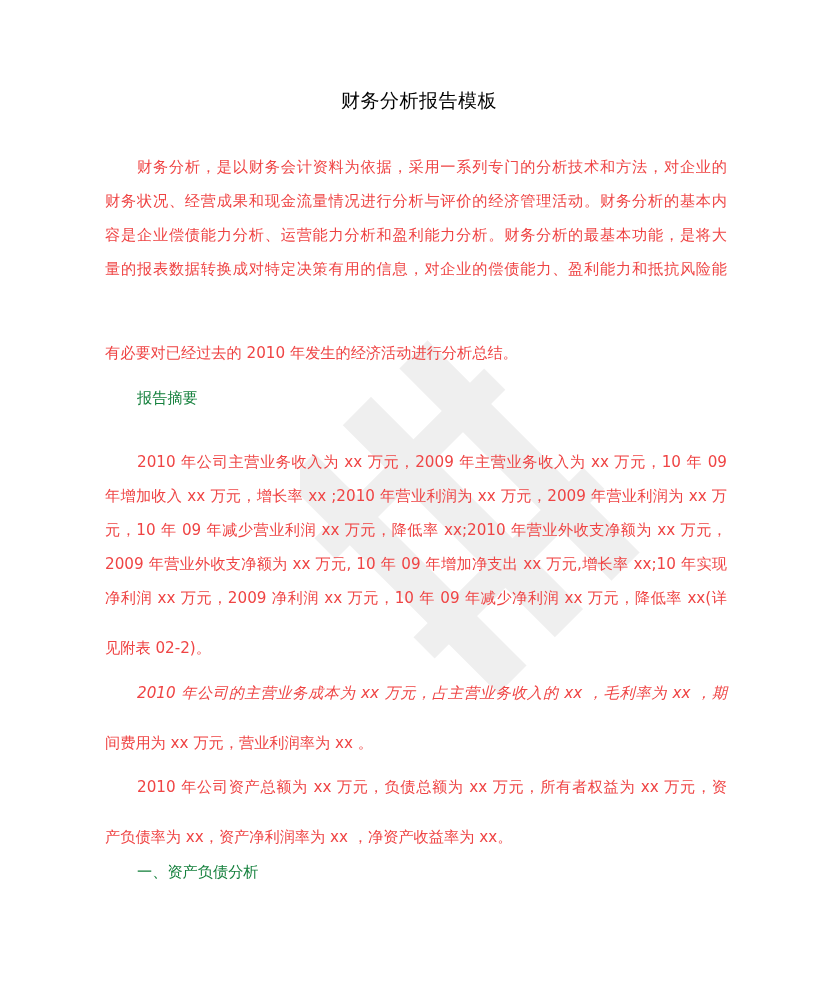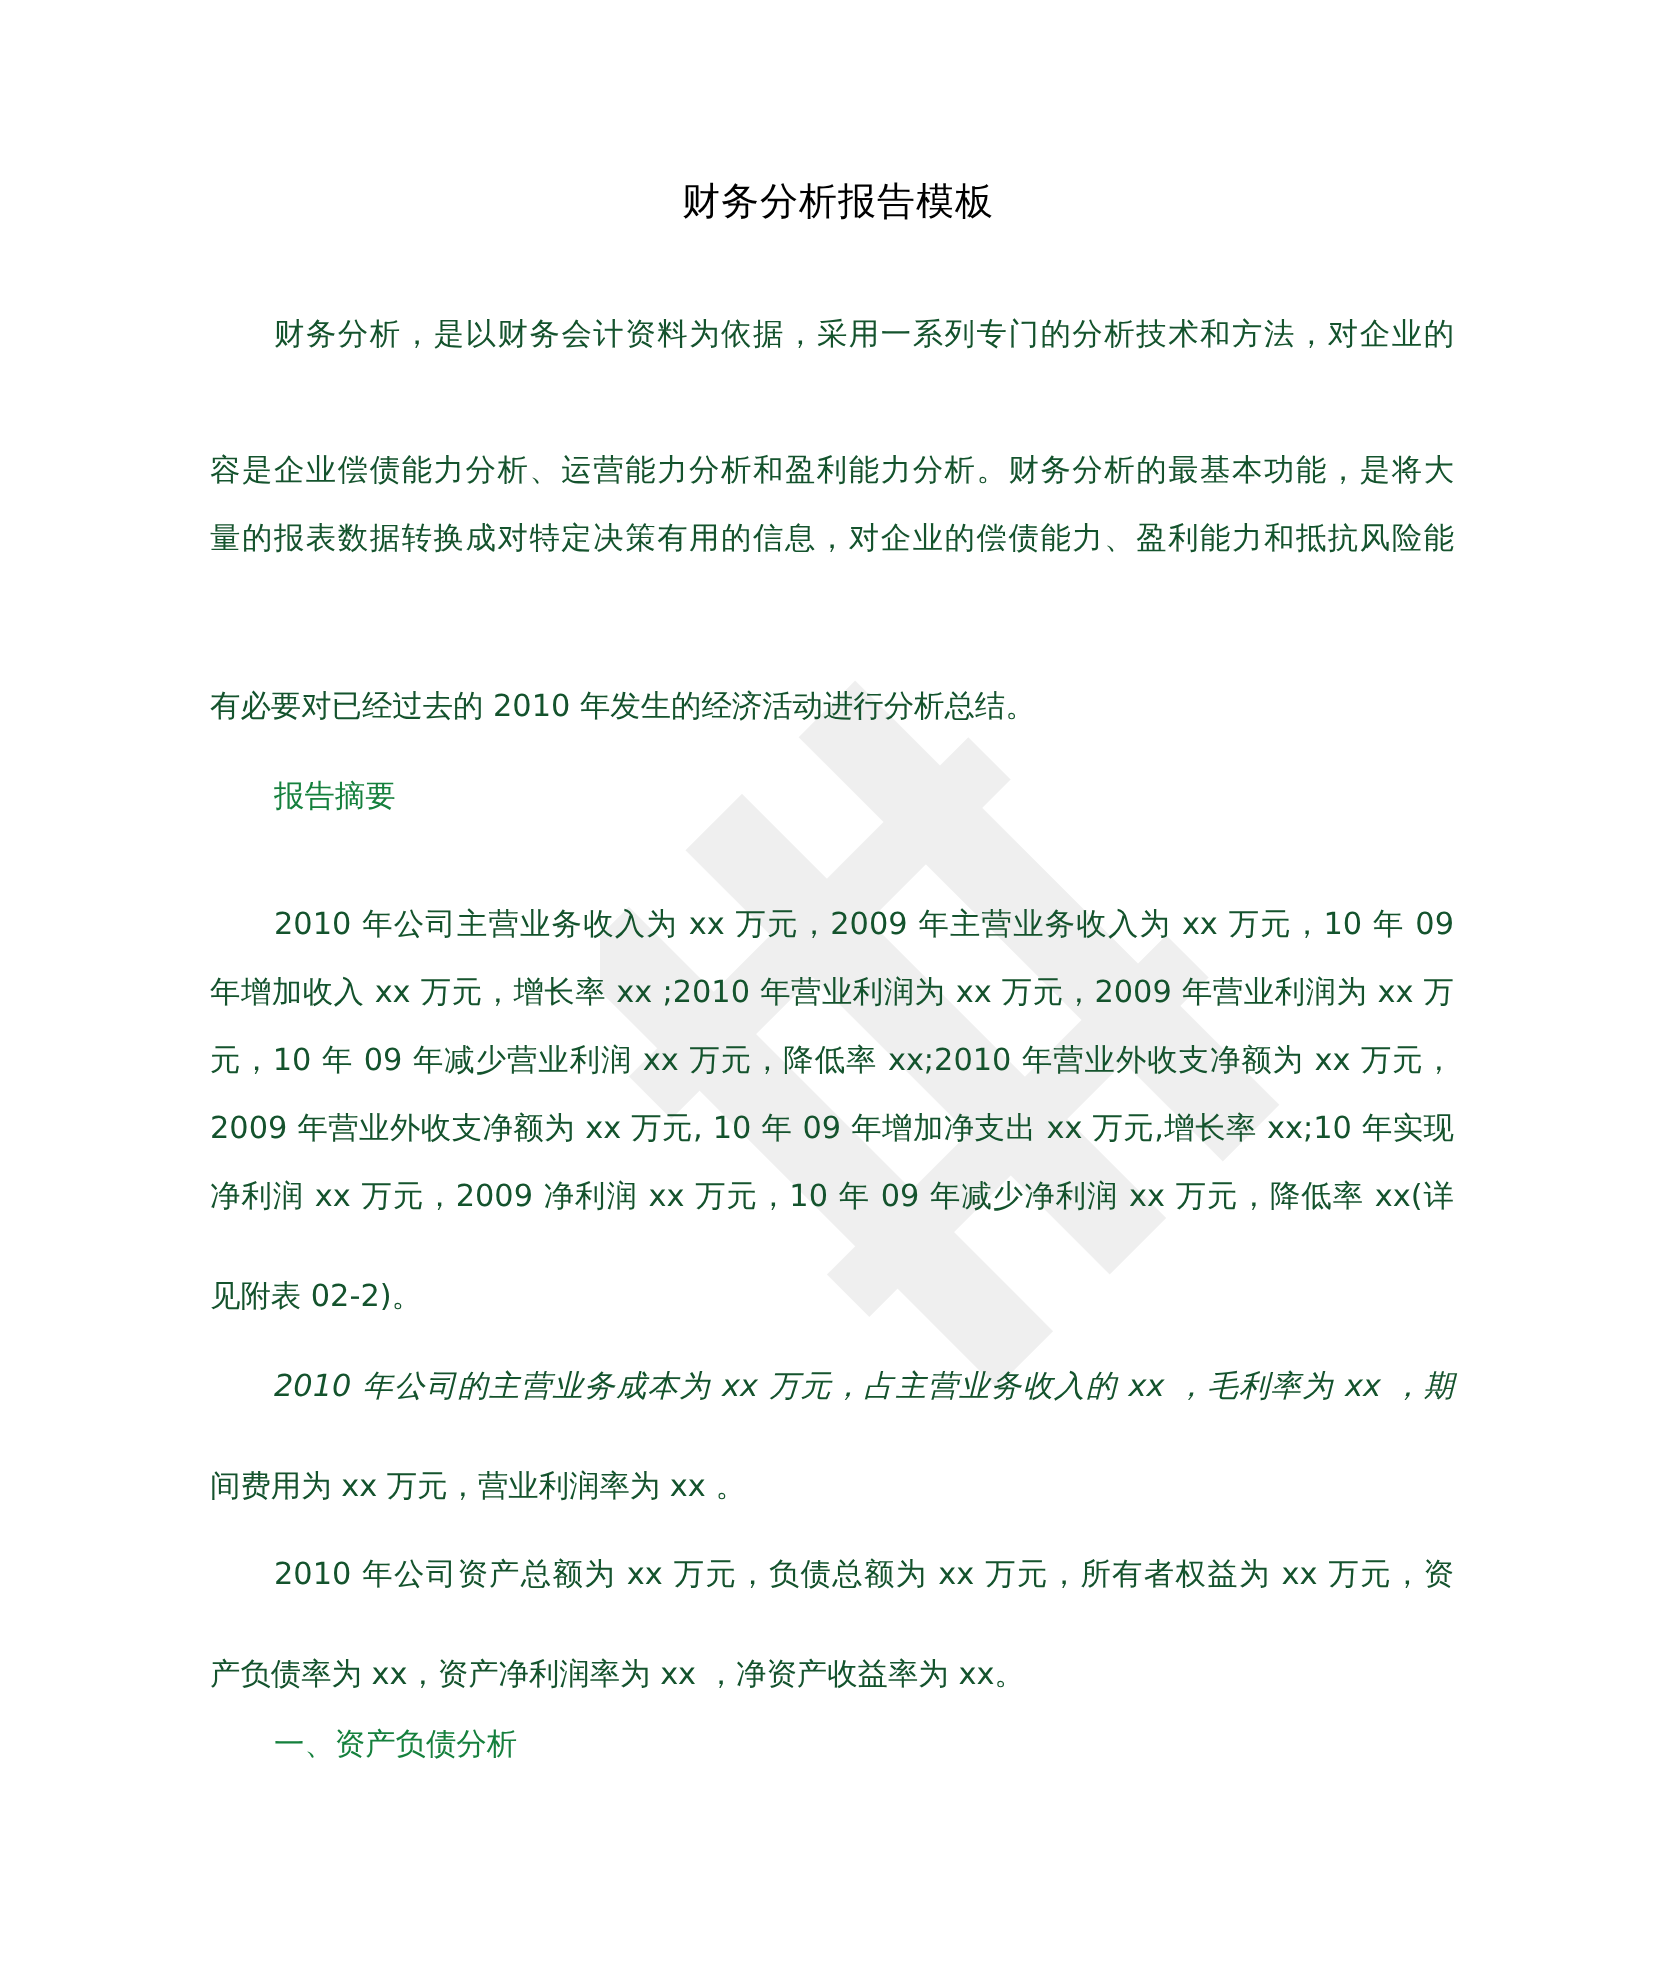--- a/index.html
+++ b/index.html
@@ -33,21 +33,21 @@
       letter-spacing: 0.5px;
       color: #000000;
     }
     .line {
       position: absolute;
       left: 105px;
       width: 622px;
       font-size: 15.2px;
       white-space: nowrap;
       line-height: 20px;
-      color: #14532d;
+      color: #ef4444;
       text-align: justify;
       text-align-last: justify;
     }
     .line.indent { left: 137px; width: 590px; }
     .line.last { text-align-last: left; margin-top: 16px; }
     .heading {
       position: absolute;
       left: 137px;
       font-size: 15.2px;
       line-height: 20px;
@@ -75,20 +75,21 @@
       <rect x="140" y="60" width="40" height="300"></rect>
       <rect x="220" y="60" width="40" height="300"></rect>
       <rect x="40" y="120" width="240" height="30"></rect>
       <rect x="40" y="260" width="240" height="30"></rect>
     </g>
   </svg>
 
   <div class="title">财务分析报告模板</div>
 
   <div class="line indent" style="top:157px;">财务分析，是以财务会计资料为依据，采用一系列专门的分析技术和方法，对企业的</div>
+  <div class="line" style="top:191px;">财务状况、经营成果和现金流量情况进行分析与评价的经济管理活动。财务分析的基本内</div>
   <div class="line" style="top:225px;">容是企业偿债能力分析、运营能力分析和盈利能力分析。财务分析的最基本功能，是将大</div>
   <div class="line" style="top:259px;">量的报表数据转换成对特定决策有用的信息，对企业的偿债能力、盈利能力和抵抗风险能</div>
   <div class="line last" style="top:327px;">有必要对已经过去的 2010 年发生的经济活动进行分析总结。</div>
 
   <div class="heading" style="top:388px;">报告摘要</div>
 
   <div class="line indent" style="top:452px;">2010 年公司主营业务收入为  xx 万元，2009 年主营业务收入为 xx   万元，10 年 09</div>
   <div class="line" style="top:486px;">年增加收入  xx 万元，增长率 xx ;2010 年营业利润为  xx 万元，2009 年营业利润为  xx 万</div>
   <div class="line" style="top:520px;">元，10 年 09 年减少营业利润 xx  万元，降低率  xx;2010 年营业外收支净额为  xx 万元，</div>
   <div class="line" style="top:554px;">2009 年营业外收支净额为  xx 万元, 10 年 09 年增加净支出 xx  万元,增长率  xx;10 年实现</div>

